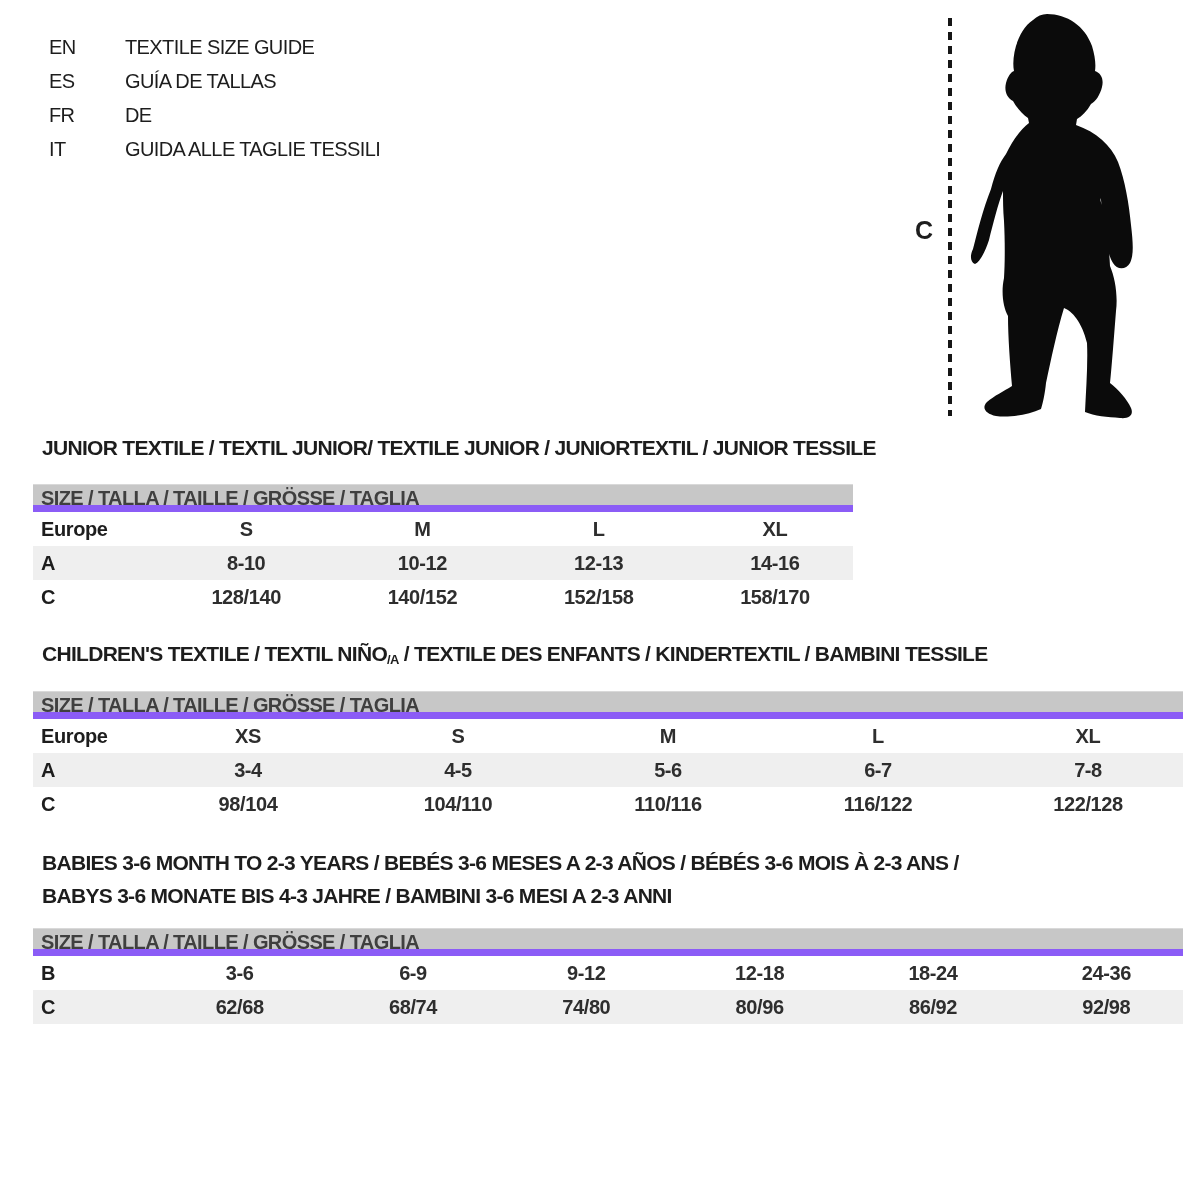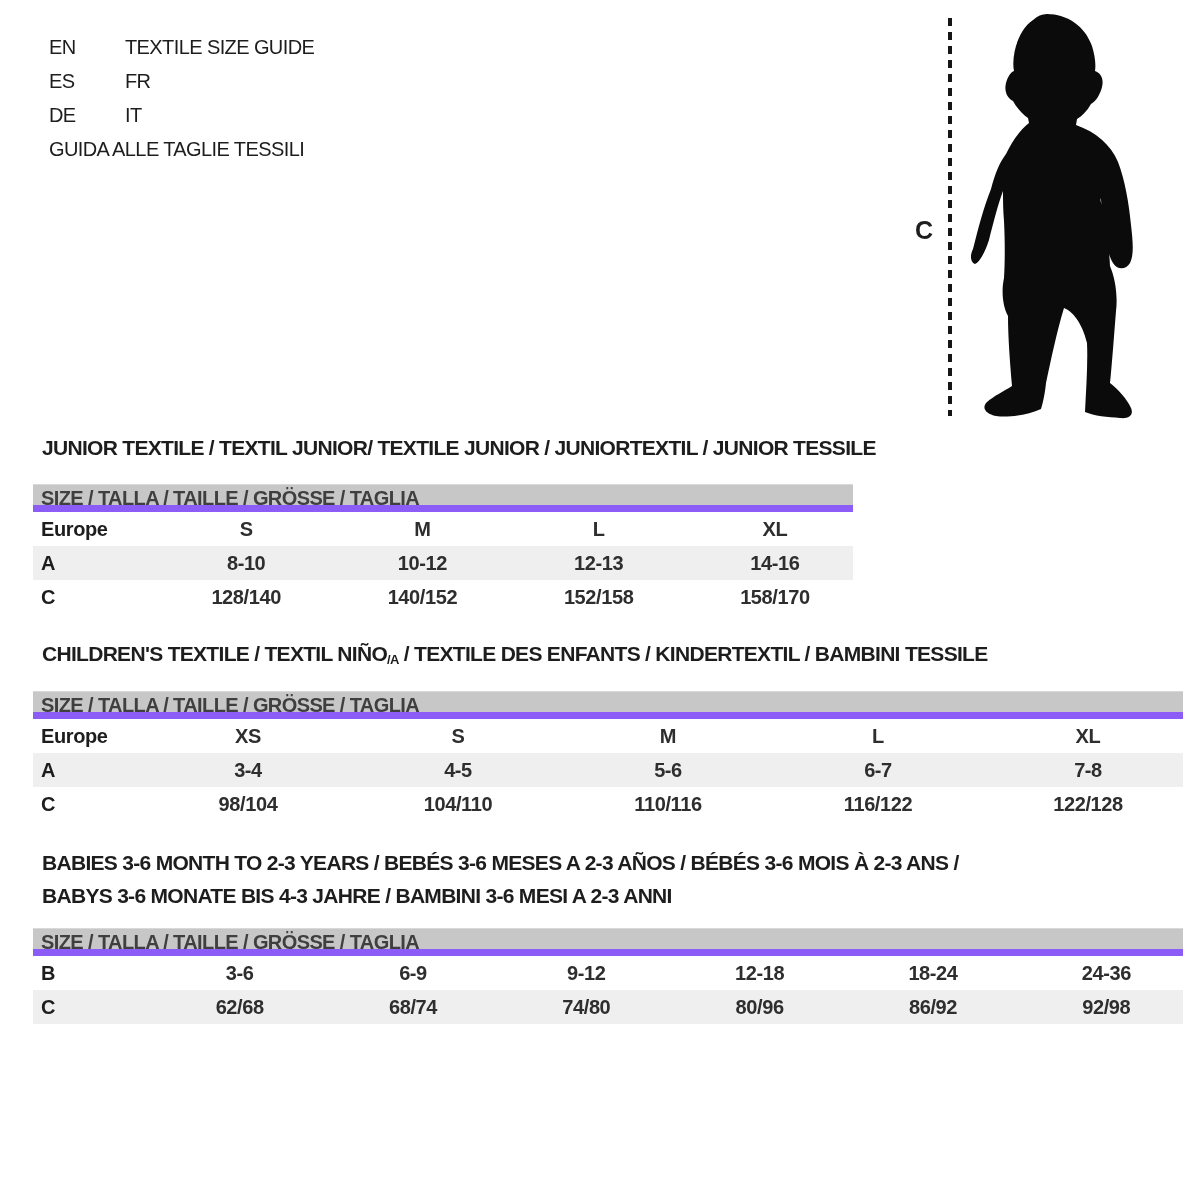--- a/index.html
+++ b/index.html
@@ -44,20 +44,21 @@
 </style>
 </head>
 <body>
 
 <div class="page">
 
   <div class="lang-list">
     <span>EN</span>
     <span>TEXTILE SIZE GUIDE</span>
     <span>ES</span>
+    <span>GUÍA DE TALLAS</span>
     <span>FR</span>
     <span>DE</span>
     <span>IT</span>
     <span>GUIDA ALLE TAGLIE TESSILI</span>
   </div>
 
   <span class="c-label">C</span>
   <div class="dashed-line"></div>
   <svg class="silhouette" width="180" height="408" viewBox="0 0 180 408" aria-hidden="true">
     <path fill="#0b0b0b" d="M84 2

